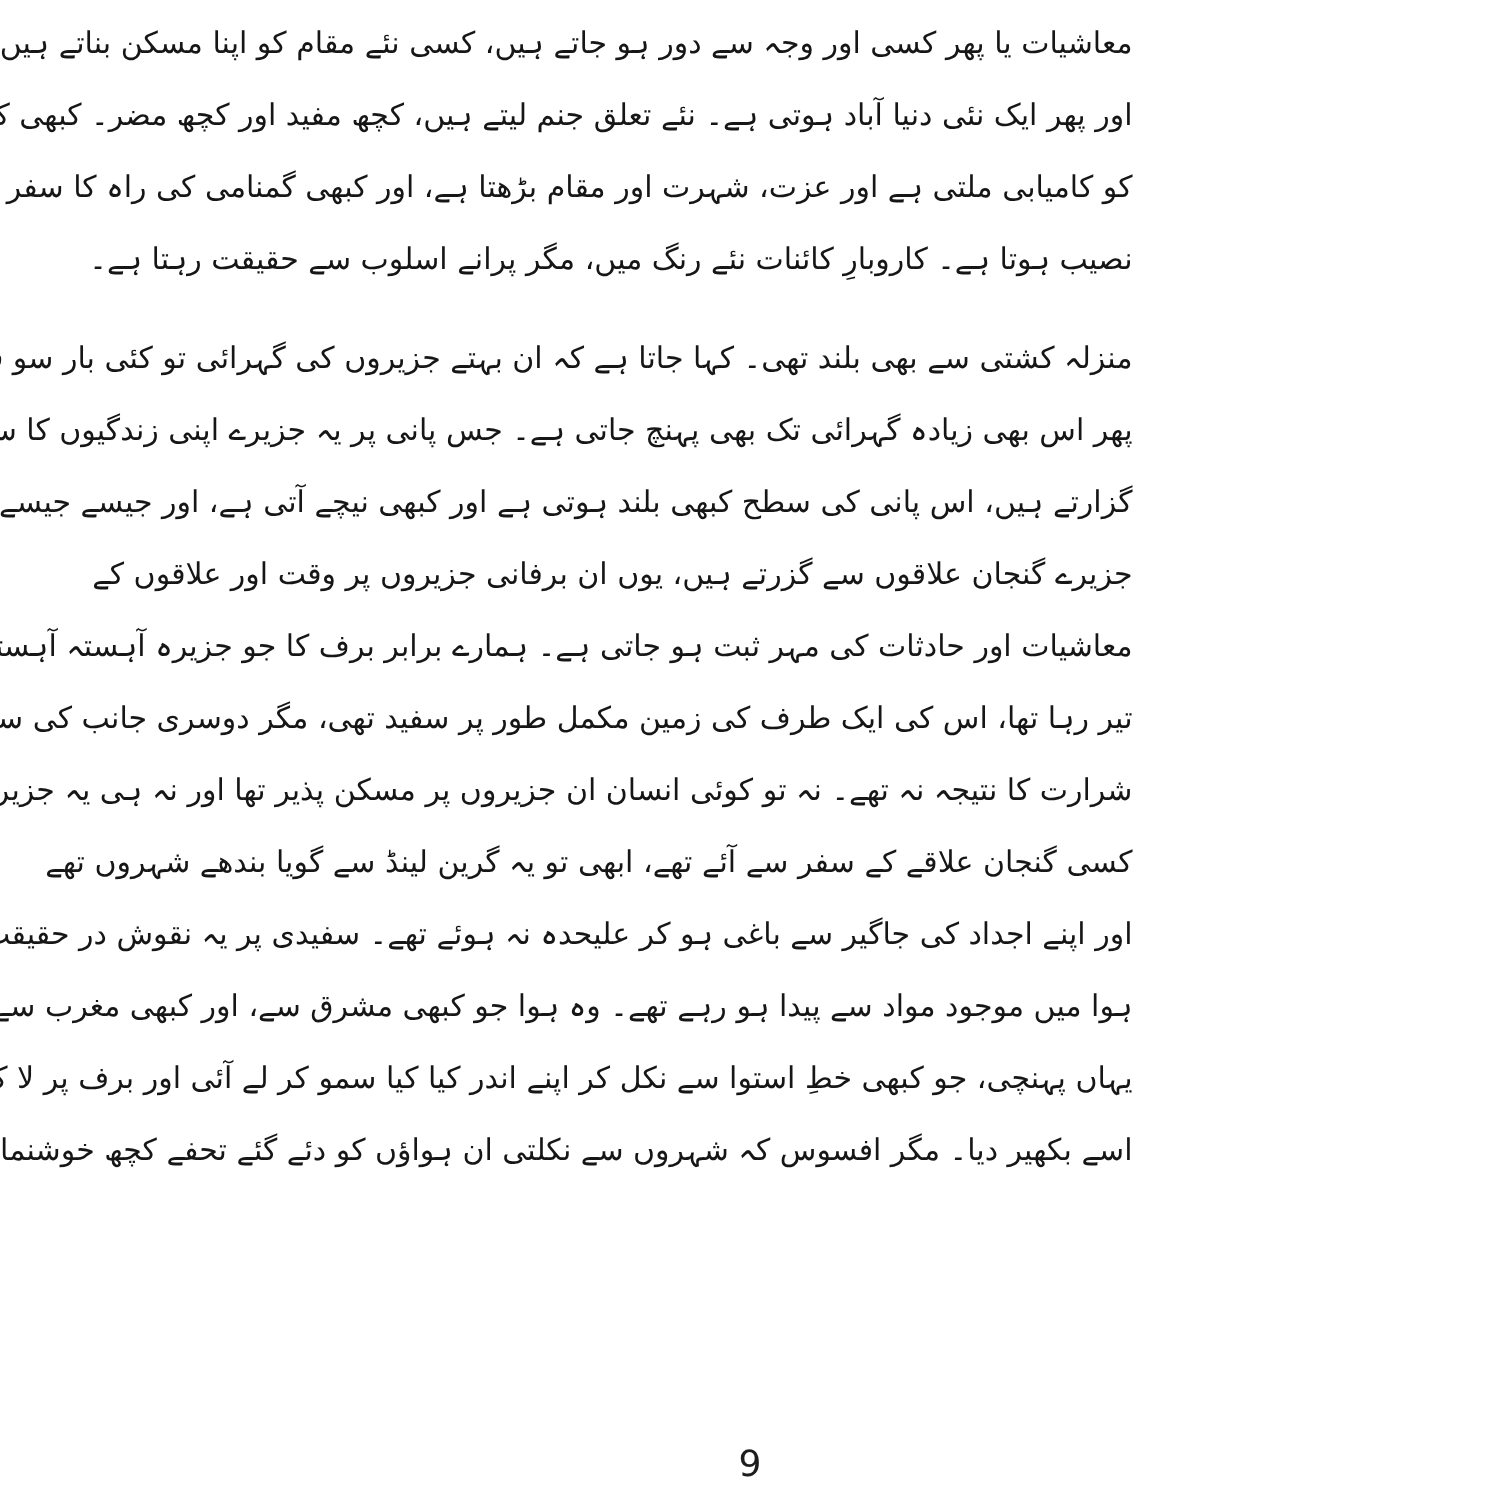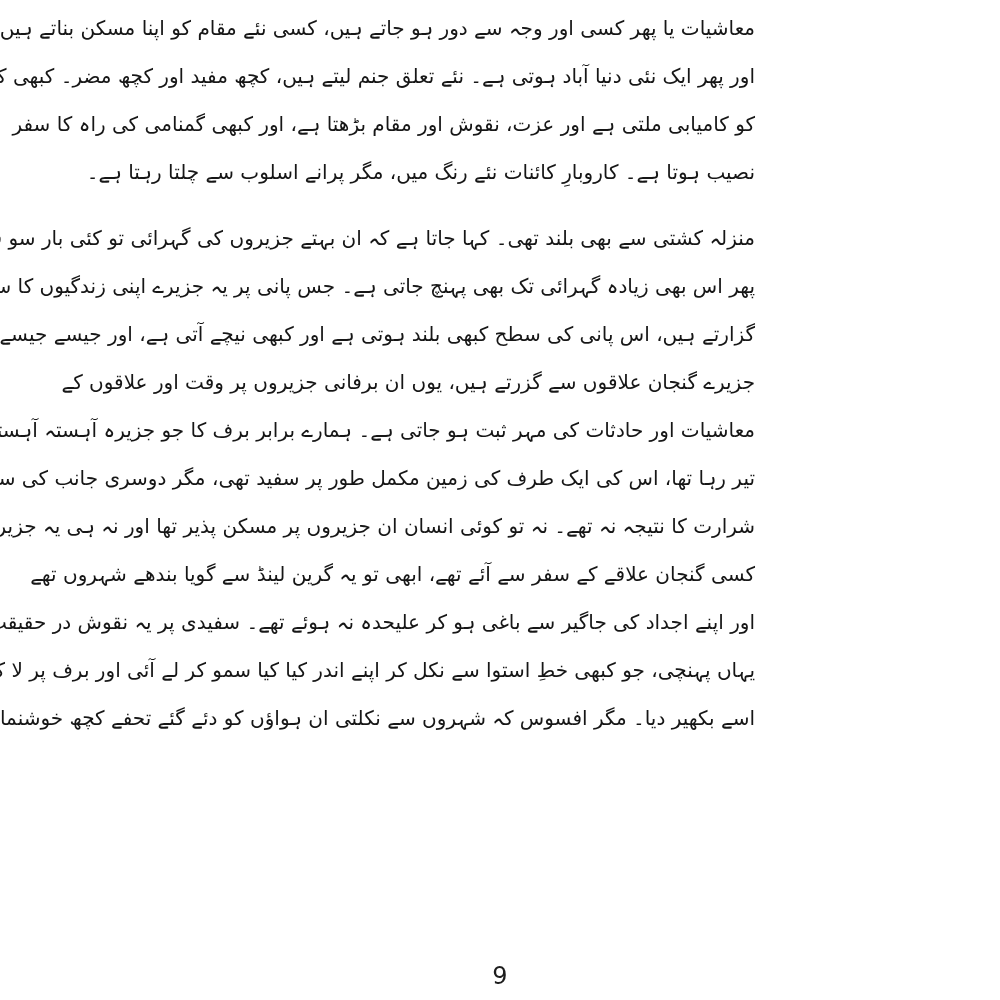--- a/index.html
+++ b/index.html
@@ -57,32 +57,33 @@
   }
 </style>
 </head>
 <body>
 
 <div class="page">
   <div class="text-block" id="text-block" dir="rtl">
       <div class="para gap-after">
         <div class="line">معاشیات یا پھر کسی اور وجہ سے دور ہو جاتے ہیں، کسی نئے مقام کو اپنا مسکن بناتے ہیں</div>
         <div class="line">اور پھر ایک نئی دنیا آباد ہوتی ہے۔ نئے تعلق جنم لیتے ہیں، کچھ مفید اور کچھ مضر۔ کبھی کسی</div>
-        <div class="line">کو کامیابی ملتی ہے اور عزت، نقوش اور مقام بڑھتا ہے، اور کبھی گمنامی کی راہ کا سفر</div>
-        <div class="line">نصیب ہوتا ہے۔ کاروبارِ کائنات نئے رنگ میں، مگر پرانے اسلوب سے چلتا رہتا ہے۔</div>
+        <div class="line">کو کامیابی ملتی ہے اور عزت، شہرت اور مقام بڑھتا ہے، اور کبھی گمنامی کی راہ کا سفر</div>
+        <div class="line">نصیب ہوتا ہے۔ کاروبارِ کائنات نئے رنگ میں، مگر پرانے اسلوب سے حقیقت رہتا ہے۔</div>
       </div>
       <div class="para">
         <div class="line">منزلہ کشتی سے بھی بلند تھی۔ کہا جاتا ہے کہ ان بہتے جزیروں کی گہرائی تو کئی بار سو فٹ یا</div>
         <div class="line">پھر اس بھی زیادہ گہرائی تک بھی پہنچ جاتی ہے۔ جس پانی پر یہ جزیرے اپنی زندگیوں کا سفر</div>
         <div class="line">گزارتے ہیں، اس پانی کی سطح کبھی بلند ہوتی ہے اور کبھی نیچے آتی ہے، اور جیسے جیسے یہ</div>
         <div class="line">جزیرے گنجان علاقوں سے گزرتے ہیں، یوں ان برفانی جزیروں پر وقت اور علاقوں کے</div>
         <div class="line">معاشیات اور حادثات کی مہر ثبت ہو جاتی ہے۔ ہمارے برابر برف کا جو جزیرہ آہستہ آہستہ</div>
         <div class="line">تیر رہا تھا، اس کی ایک طرف کی زمین مکمل طور پر سفید تھی، مگر دوسری جانب کی سفید زمین</div>
         <div class="line">شرارت کا نتیجہ نہ تھے۔ نہ تو کوئی انسان ان جزیروں پر مسکن پذیر تھا اور نہ ہی یہ جزیرے</div>
         <div class="line">کسی گنجان علاقے کے سفر سے آئے تھے، ابھی تو یہ گرین لینڈ سے گویا بندھے شہروں تھے</div>
         <div class="line">اور اپنے اجداد کی جاگیر سے باغی ہو کر علیحدہ نہ ہوئے تھے۔ سفیدی پر یہ نقوش در حقیقت</div>
+        <div class="line">ہوا میں موجود مواد سے پیدا ہو رہے تھے۔ وہ ہوا جو کبھی مشرق سے، اور کبھی مغرب سے</div>
         <div class="line">یہاں پہنچی، جو کبھی خطِ استوا سے نکل کر اپنے اندر کیا کیا سمو کر لے آئی اور برف پر لا کر</div>
         <div class="line">اسے بکھیر دیا۔ مگر افسوس کہ شہروں سے نکلتی ان ہواؤں کو دئے گئے تحفے کچھ خوشنما نہ</div>
       </div>
     </div>
 
   <div class="page-number">9</div>
 </div>
 
 </body></html>

